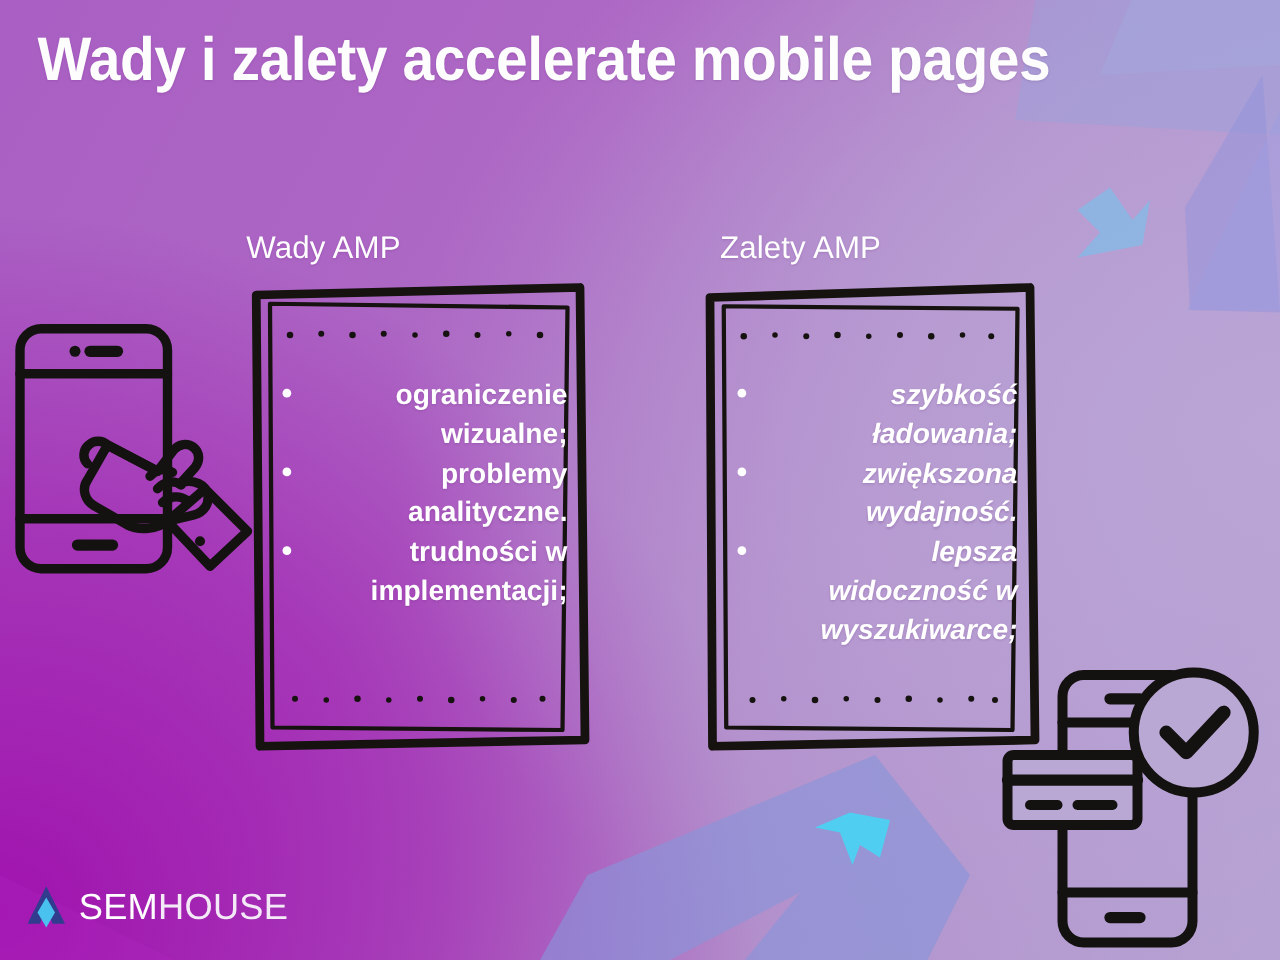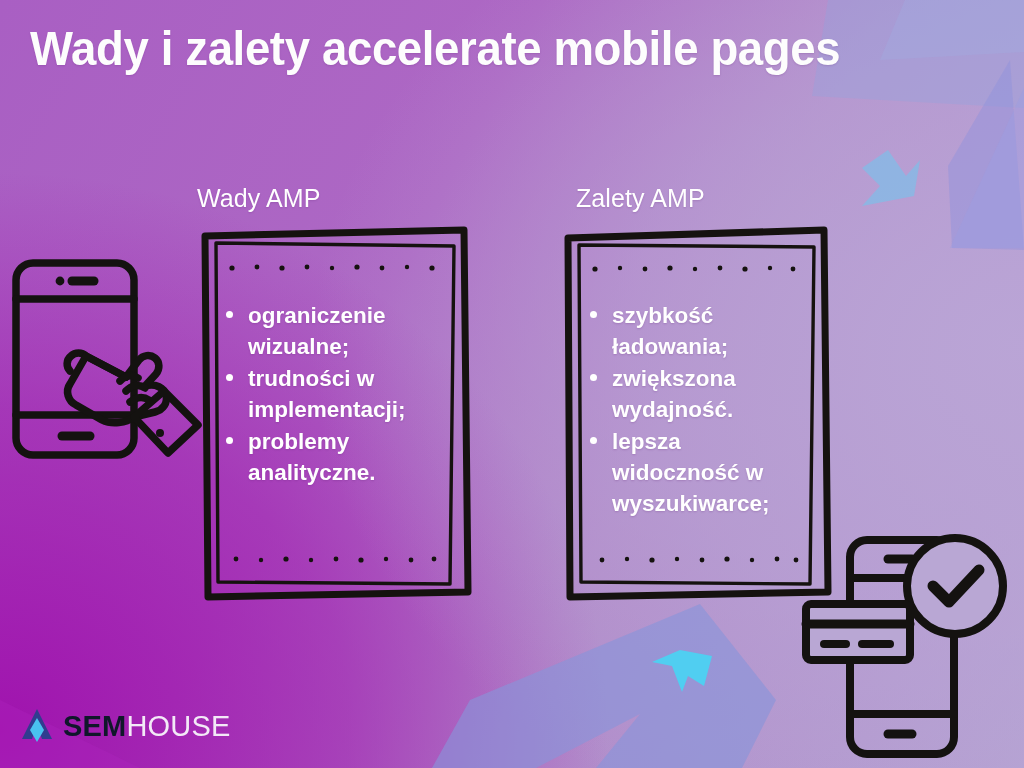--- a/index.html
+++ b/index.html
@@ -47,30 +47,30 @@
     text-align:left;
     letter-spacing:0.1px;
     text-shadow:0 1px 2px rgba(90,30,110,0.2);
   }
   #head-0 { left:197px; top:184px; width:270px; }
   #head-1 { left:576px; top:184px; width:270px; }
 
   
   .card { position:absolute; z-index:5; }
   #card-0 { left:196px; top:226px; width:276px; height:372px; }
-  #card-1 { left:560px; top:226px; width:272px; height:372px; }
+  #card-1 { left:560px; top:226px; width:272px; height:372px;font-style:italic; }
   .card svg { position:absolute; inset:0; width:100%; height:100%; overflow:visible; }
 
   .card-body {
     position:absolute;
     left:26px; right:18px;
     top:74px;
     z-index:6;
   }
-  .bullets { list-style:none; }
+  .bullets { list-style:none;text-align:right; }
   .bullets li {
     position:relative;
     color:#ffffff;
     font-size:22.5px;
     font-weight:700;
     line-height:1.38;
     padding-left:26px;
     margin-bottom:1px;
     text-shadow:0 1px 2px rgba(90,30,110,0.22);
   }
@@ -91,21 +91,21 @@
   
   #logo {
     position:absolute;
     left:22px; bottom:22px;
     height:40px;
     display:flex; align-items:center; gap:11px;
     z-index:7;
   }
   #logo .mark { width:30px; height:34px; flex:0 0 auto; }
   #logo .wordmark { font-size:29px; letter-spacing:0.2px; line-height:1; white-space:nowrap; }
-  #logo .wm-bold { font-weight:700; color:#0f172a; }
+  #logo .wm-bold { font-weight:400; color:#ffffff; }
   #logo .wm-light { font-weight:300; color:#f3e9f7;text-align:right; }
 </style>
 </head>
 <body>
 
 <div id="bg">
   <div class="bg-layer grad-base"></div>
   <svg class="bg-layer" viewBox="0 0 1024 768" preserveAspectRatio="none">
 
     <polygon points="828,0 1024,0 1024,108 812,96" fill="#8fa3de" opacity="0.34"></polygon>
@@ -156,22 +156,22 @@
       <circle cx="140" cy="333" r="2.4"></circle>
         <circle cx="165" cy="334" r="2.6"></circle>
       <circle cx="190" cy="333" r="2.2"></circle>
         <circle cx="215" cy="334" r="2.4"></circle>
       <circle cx="238" cy="333" r="2.4"></circle>
     </g>
   </svg>
   <div class="card-body">
     <ul class="bullets">
       <li>ograniczenie wizualne;</li>
+      <li>problemy analityczne.</li>
       <li>trudności w implementacji;</li>
-      <li>problemy analityczne.</li>
     </ul>
   </div>
 </div>
 
 <div class="card" id="card-1">
   <svg viewBox="0 0 272 372" preserveAspectRatio="none">
     <path d="M8,12 L264,4 L268,366 L10,371 Z" fill="none" stroke="#15120f" stroke-width="7" stroke-linejoin="round" stroke-linecap="round"></path>
     <path d="M19,19 L254,21 L250,358 L21,356 Z" fill="none" stroke="#15120f" stroke-width="3.4" stroke-linejoin="round" stroke-linecap="round"></path>
     <g fill="#15120f">
       <circle cx="35" cy="43" r="2.6"></circle>

